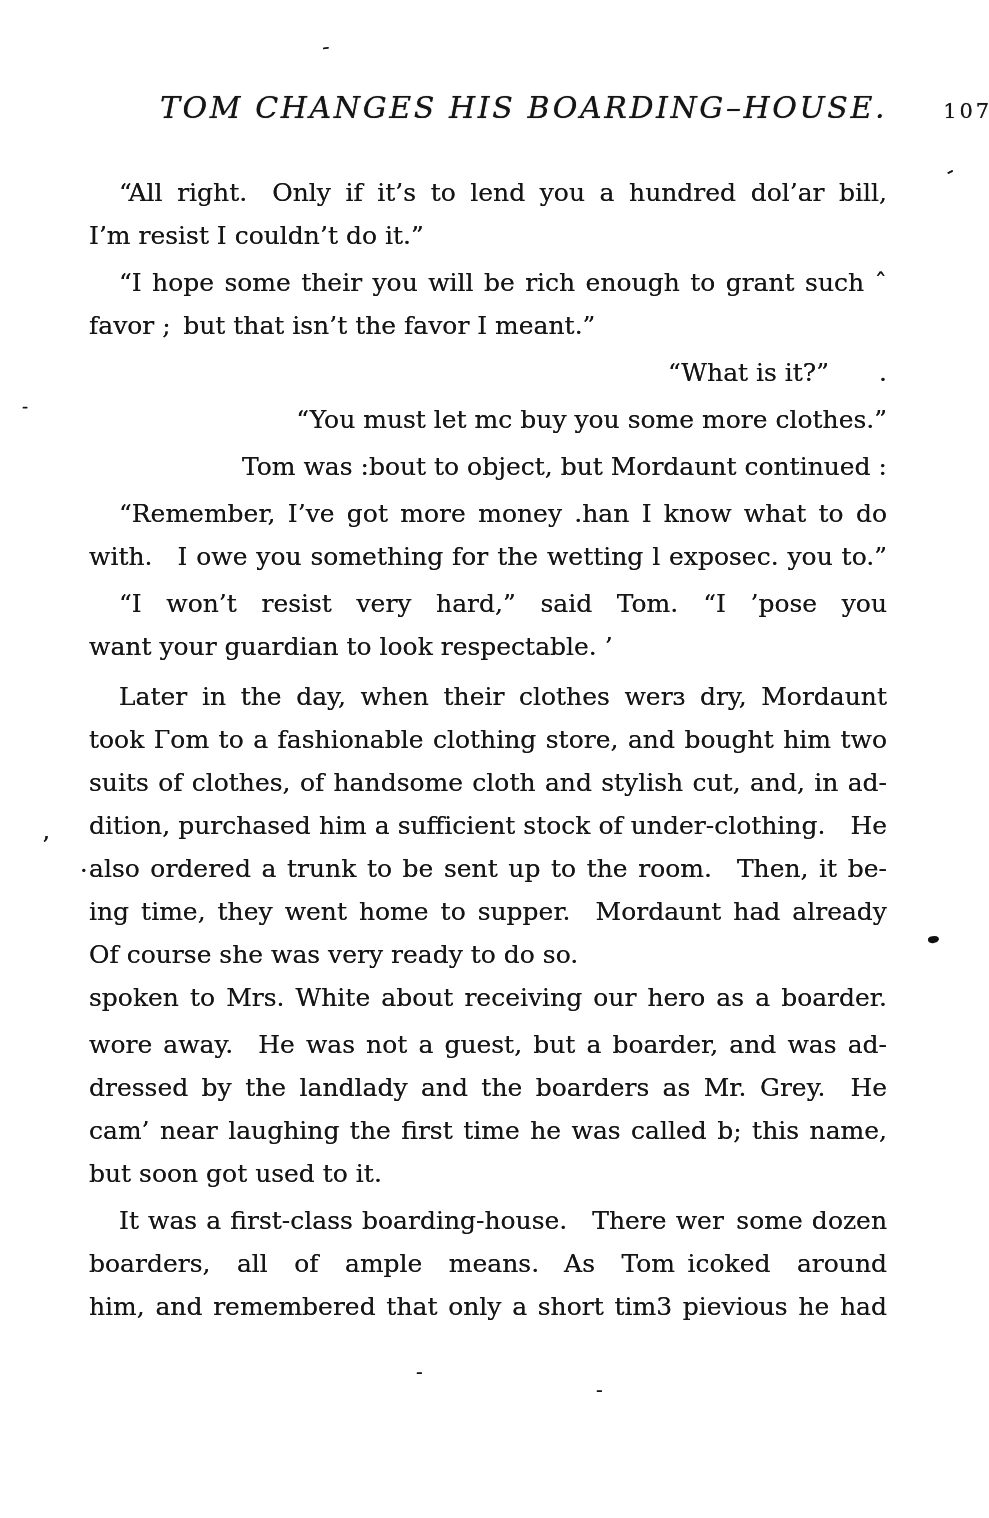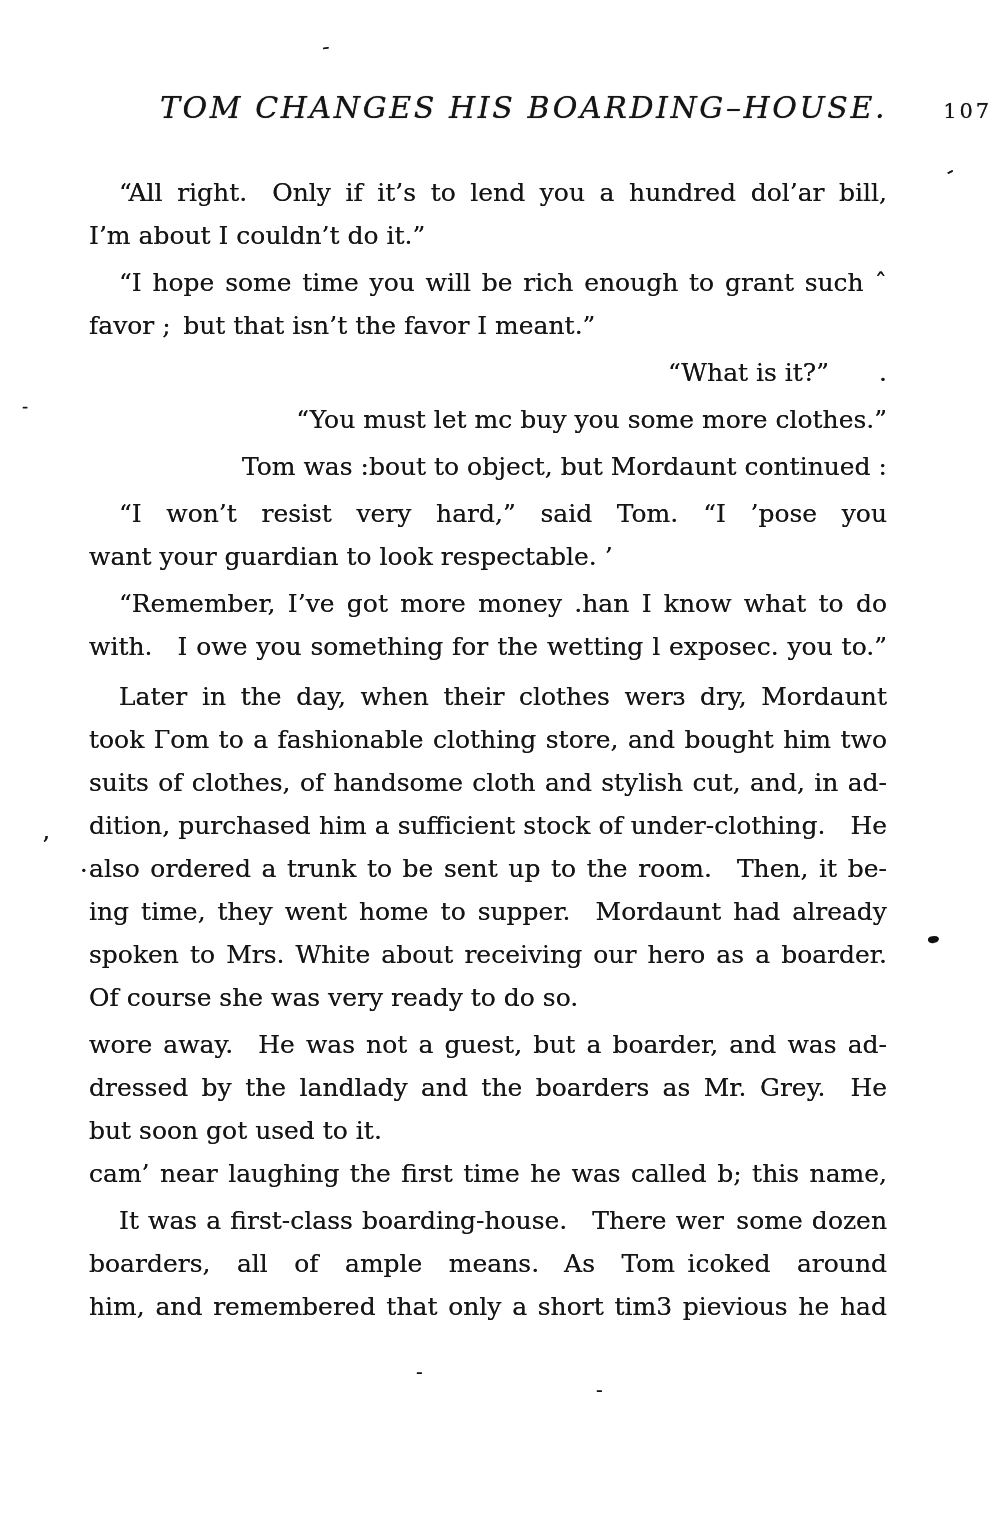--- a/index.html
+++ b/index.html
@@ -52,66 +52,66 @@
 
   <div class="header">
     <span class="title">TOM CHANGES HIS BOARDING–HOUSE.</span>
     <span class="pagenum">107</span>
   </div>
 
   <div class="body">
 
     <div class="para">
       <div class="ln f ind">“All right. Only if it’s to lend you a hundred dol’ar bill,</div>
-      <div class="ln">I’m about I couldn’t do it.”</div>
+      <div class="ln">I’m resist I couldn’t do it.”</div>
     </div>
 
     <div class="para">
-      <div class="ln f ind">“I hope some time you will be rich enough to grant such ˆ</div>
+      <div class="ln f ind">“I hope some their you will be rich enough to grant such ˆ</div>
       <div class="ln">favor ; but that isn’t the favor I meant.”</div>
     </div>
 
     <div class="para">
       <div class="ln ind">“What is it?”  .</div>
     </div>
 
     <div class="para">
       <div class="ln ind">“You must let mc buy you some more clothes.”</div>
     </div>
 
     <div class="para">
       <div class="ln ind">Tom was :bout to object, but Mordaunt continued :</div>
     </div>
 
     <div class="para">
-      <div class="ln f ind">“I won’t resist very hard,” said Tom. “I ’pose you</div>
-      <div class="ln">want your guardian to look respectable. ’</div>
+      <div class="ln f ind">“Remember, I’ve got more money .han I know what to do</div>
+      <div class="ln f">with. I owe you something for the wetting l exposec. you to.”</div>
     </div>
 
     <div class="para">
-      <div class="ln f ind">“Remember, I’ve got more money .han I know what to do</div>
-      <div class="ln f">with. I owe you something for the wetting l exposec. you to.”</div>
+      <div class="ln f ind">“I won’t resist very hard,” said Tom. “I ’pose you</div>
+      <div class="ln">want your guardian to look respectable. ’</div>
     </div>
 
     <div class="para g1">
       <div class="ln f ind">Later in the day, when their clothes werɜ dry, Mordaunt</div>
       <div class="ln f">took Гom to a fashionable clothing store, and bought him two</div>
       <div class="ln f">suits of clothes, of handsome cloth and stylish cut, and, in ad-</div>
       <div class="ln f">dition, purchased him a sufficient stock of under-clothing. He</div>
       <div class="ln f">also ordered a trunk to be sent up to the room. Then, it be-</div>
       <div class="ln f">ing time, they went home to supper. Mordaunt had already</div>
+      <div class="ln">Of course she was very ready to do so.</div>
       <div class="ln f">spoken to Mrs. White about receiving our hero as a boarder.</div>
-      <div class="ln">Of course she was very ready to do so.</div>
     </div>
 
     <div class="para">
       <div class="ln f">wore away. He was not a guest, but a boarder, and was ad-</div>
       <div class="ln f">dressed by the landlady and the boarders as Mr. Grey. He</div>
+      <div class="ln f">cam’ near laughing the first time he was called b; this name,</div>
       <div class="ln">but soon got used to it.</div>
-      <div class="ln f">cam’ near laughing the first time he was called b; this name,</div>
     </div>
 
     <div class="para g2">
       <div class="ln f ind">It was a first-class boarding-house. There wer some dozen</div>
       <div class="ln f">boarders, all of ample means. As Tom icoked around</div>
       <div class="ln f">him, and remembered that only a short tim3 pievious he had</div>
     </div>
 
   </div>
 

